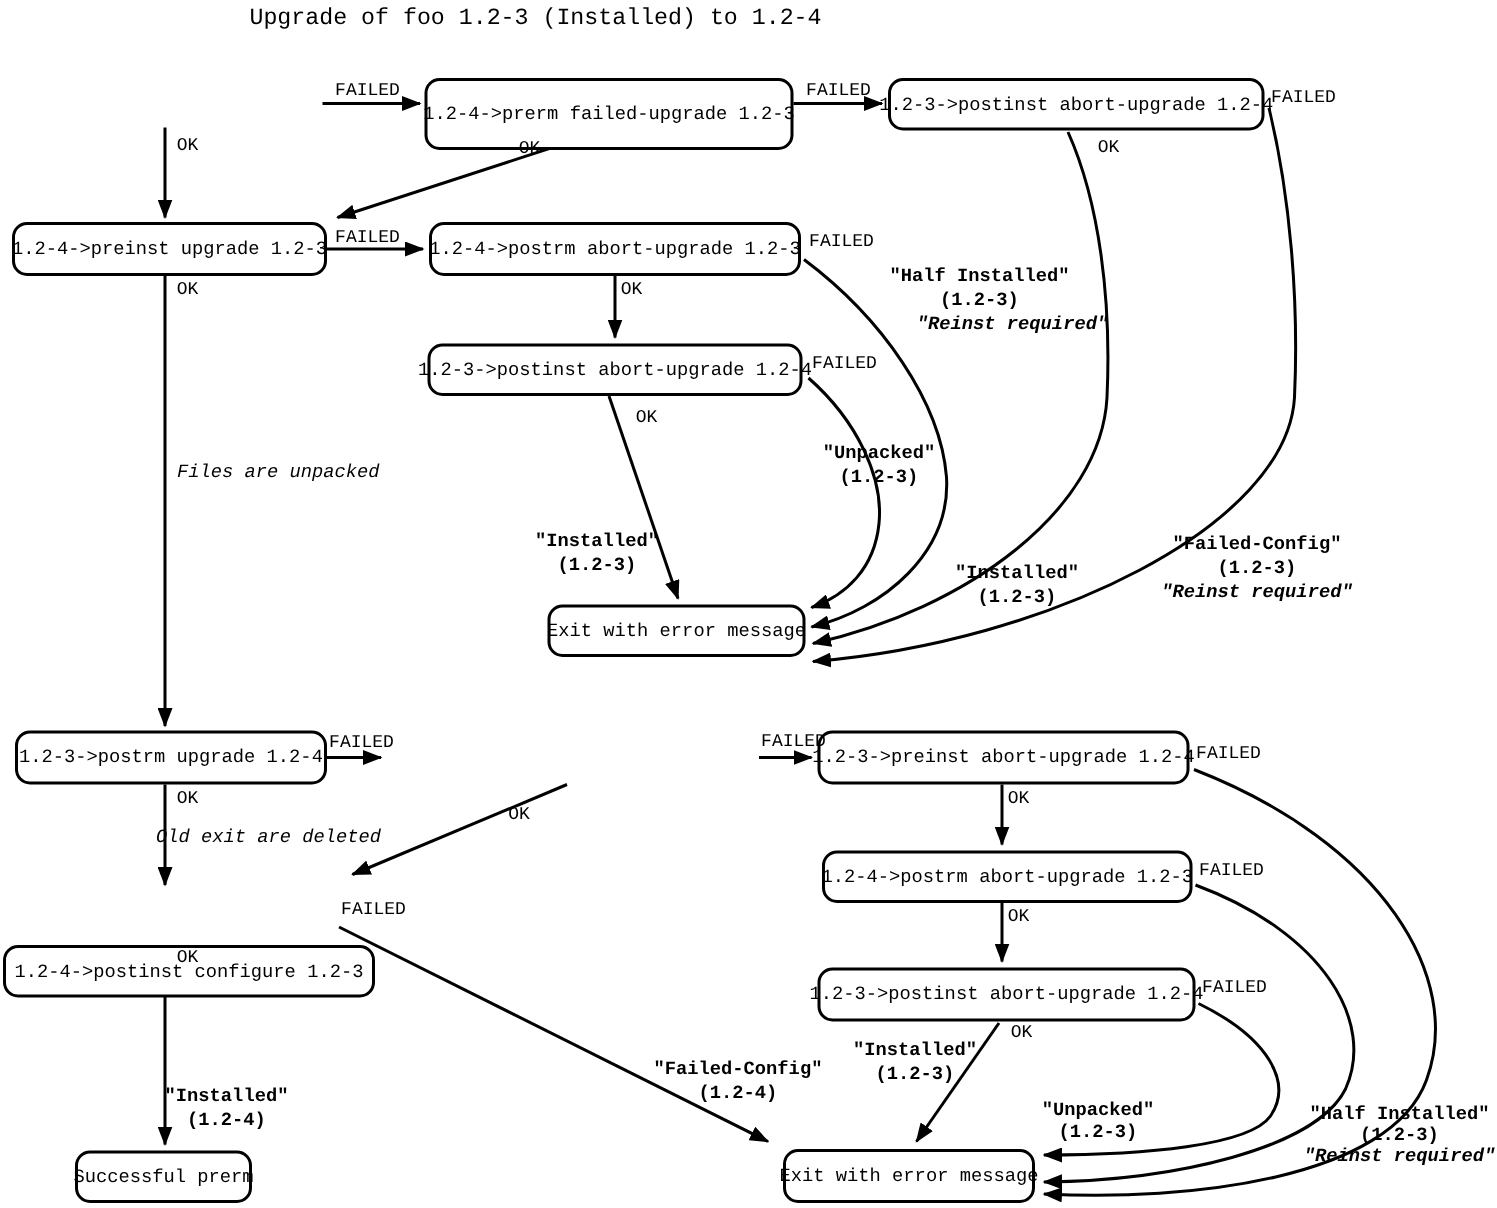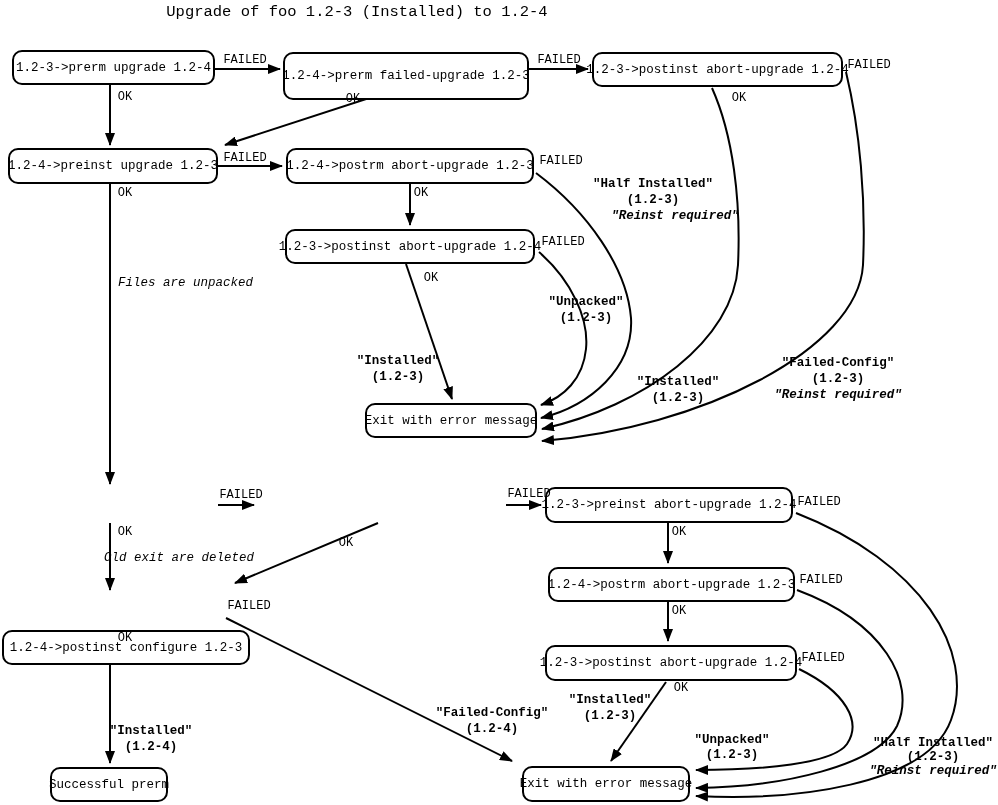--- a/index.html
+++ b/index.html
@@ -49,27 +49,27 @@
     <path d="M110,630 V763" marker-end="url(#ah)"></path>
     <path d="M226,618 L512,761" marker-end="url(#ah)"></path>
     <path d="M666,682 L611,761" marker-end="url(#ah)"></path>
     <path d="M799,669 C846,692 862,722 847,744 C833,764 762,770 696,770" marker-end="url(#ah)"></path>
     <path d="M797,590 C883,622 917,682 897,726 C877,766 782,787 696,788" marker-end="url(#ah)"></path>
     <path d="M796,513 C922,562 976,652 951,720 C927,786 792,801 696,796" marker-end="url(#ah)"></path>
   </svg>
 
   <div class="title" style="left:357px;top:12px">Upgrade of foo 1.2-3 (Installed) to 1.2-4</div>
 
-  <div class="node" style="left:12px;top:50px;width:203px;height:35px">1.2-3-&gt;prerm upgrade 1.2-4</div>
   <div class="node" style="left:283px;top:52px;width:246px;height:48px">1.2-4-&gt;prerm failed-upgrade 1.2-3</div>
   <div class="node" style="left:592px;top:52px;width:251px;height:35px">1.2-3-&gt;postinst abort-upgrade 1.2-4</div>
   <div class="node" style="left:8px;top:148px;width:210px;height:36px">1.2-4-&gt;preinst upgrade 1.2-3</div>
   <div class="node" style="left:286px;top:148px;width:248px;height:36px">1.2-4-&gt;postrm abort-upgrade 1.2-3</div>
   <div class="node" style="left:285px;top:229px;width:250px;height:35px">1.2-3-&gt;postinst abort-upgrade 1.2-4</div>
   <div class="node" style="left:365px;top:403px;width:172px;height:35px">Exit with error message</div>
+  <div class="node" style="left:10px;top:487px;width:208px;height:36px">1.2-3-&gt;postrm upgrade 1.2-4</div>
   <div class="node" style="left:545px;top:487px;width:248px;height:36px">1.2-3-&gt;preinst abort-upgrade 1.2-4</div>
   <div class="node" style="left:548px;top:567px;width:247px;height:35px">1.2-4-&gt;postrm abort-upgrade 1.2-3</div>
   <div class="node" style="left:2px;top:630px;width:248px;height:35px">1.2-4-&gt;postinst configure 1.2-3</div>
   <div class="node" style="left:545px;top:645px;width:252px;height:36px">1.2-3-&gt;postinst abort-upgrade 1.2-4</div>
   <div class="node" style="left:50px;top:767px;width:118px;height:35px">Successful prerm</div>
   <div class="node" style="left:522px;top:766px;width:168px;height:36px">Exit with error message</div>
 
   <span class="elabel" style="left:245px;top:60px">FAILED</span>
   <span class="elabel" style="left:559px;top:60px">FAILED</span>
   <span class="elabel" style="left:869px;top:65px">FAILED</span>
@@ -132,16 +132,16 @@
   <div class="state" style="left:732px;top:733px;line-height:15px">
     <span>"Unpacked"</span>
     <span>(1.2-3)</span>
   </div>
   <div class="state" style="left:933px;top:736px;line-height:14px">
     <span>"Half Installed"</span>
     <span>(1.2-3)</span>
     <span class="ri">"Reinst required"</span>
   </div>
 
-  <span class="ann" style="left:118px;top:276px">Files are unpacked</span>
+  <span class="ann" style="left:118px;top:308px">Files are unpacked</span>
   <span class="ann" style="left:104px;top:551px">Old exit are deleted</span>
 
 </div>
 
 </body></html>

